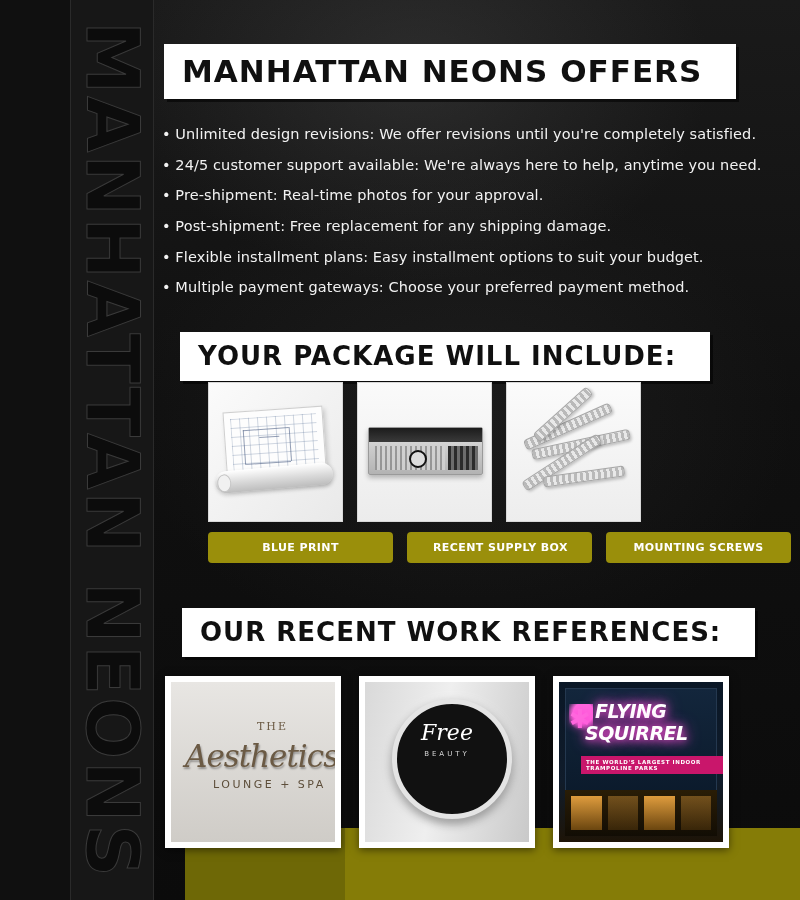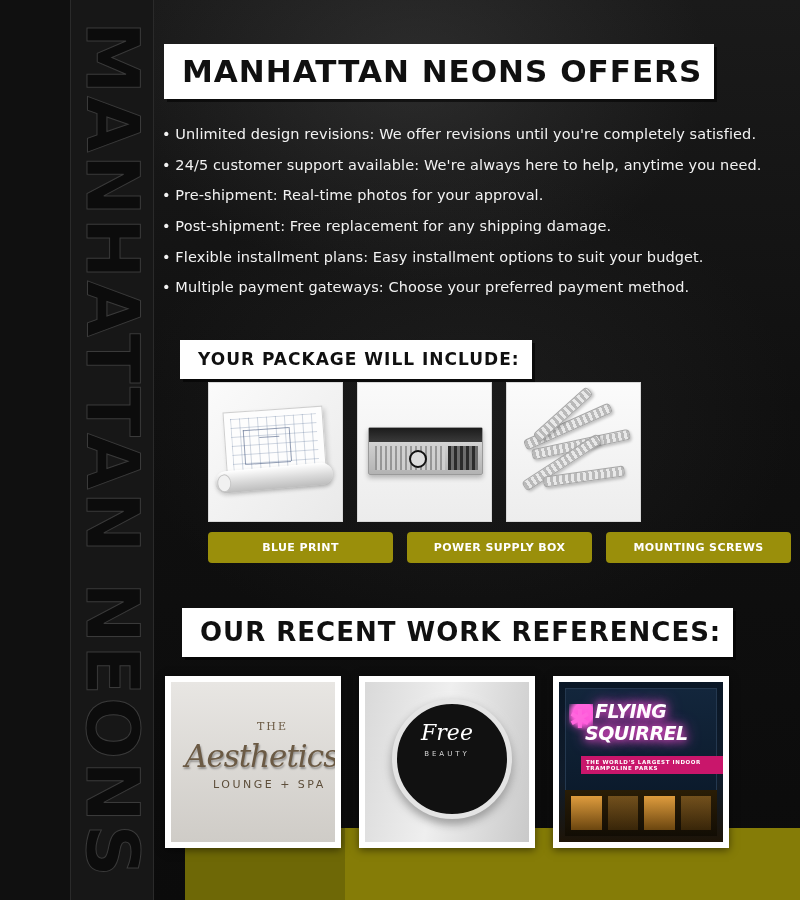--- a/index.html
+++ b/index.html
@@ -92,34 +92,34 @@
     height: 900px;
   }
 
   .banner {
     display: inline-block;
     background: #ffffff;
     color: #101010;
     font-family: "DejaVu Sans", sans-serif;
     font-weight: 900;
     letter-spacing: 1px;
-    padding: 9px 12px 10px 18px;
+    padding: 9px 34px 10px 18px;
     box-shadow: 3px 3px 0 rgba(0,0,0,0.55);
   }
   #title-banner {
     position: absolute;
     left: 4px;
     top: 44px;
     font-size: 31px;
   }
   #package-banner {
     position: absolute;
     left: 20px;
-    top: 340px;
-    font-size: 17px;
+    top: 332px;
+    font-size: 26px;
     text-align: center;
   }
   #references-banner {
     position: absolute;
     left: 22px;
     top: 608px;
     font-size: 26px;
   }
 
   .bullets {
@@ -488,21 +488,21 @@
           <div class="screw" style="left:10px; top:74px; width:88px; transform:rotate(-33deg);"></div>
           <div class="screw" style="left:36px; top:88px; width:80px; transform:rotate(-8deg);"></div>
           <div class="screw" style="left:20px; top:26px; width:70px; transform:rotate(-42deg);"></div>
         </div>
       </div>
 
     </div>
 
     <div class="label-row">
       <div class="pill" style="width:133px;">BLUE PRINT</div>
-      <div class="pill" style="width:133px;">POWER SUPPLY BOX</div>
+      <div class="pill" style="width:133px;">RECENT SUPPLY BOX</div>
       <div class="pill" style="width:133px;">MOUNTING SCREWS</div>
     </div>
 
     <div class="banner" id="references-banner">OUR RECENT WORK REFERENCES:</div>
 
     <div class="ref-row">
 
       <div class="ref-card">
         <div class="ref-inner ref1">
           <div class="txt-the">THE</div>

